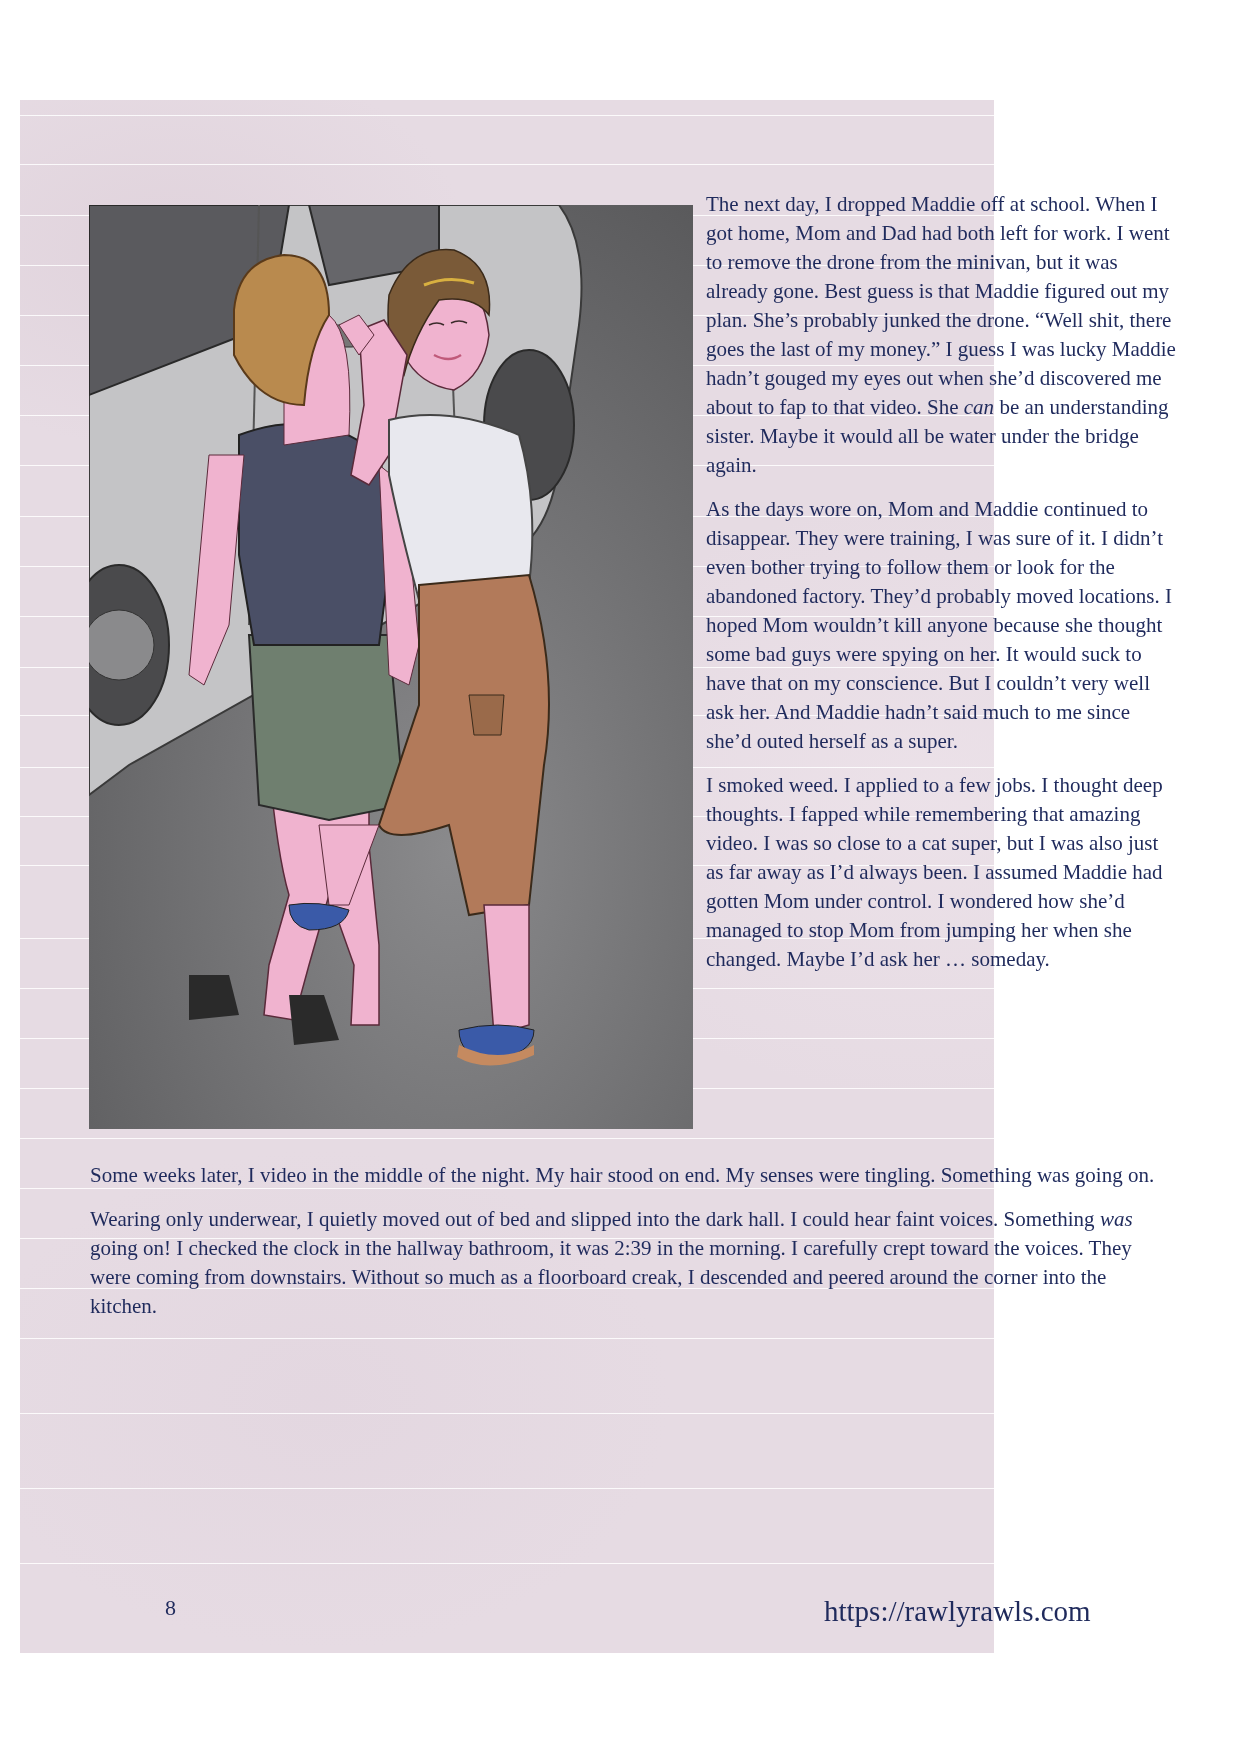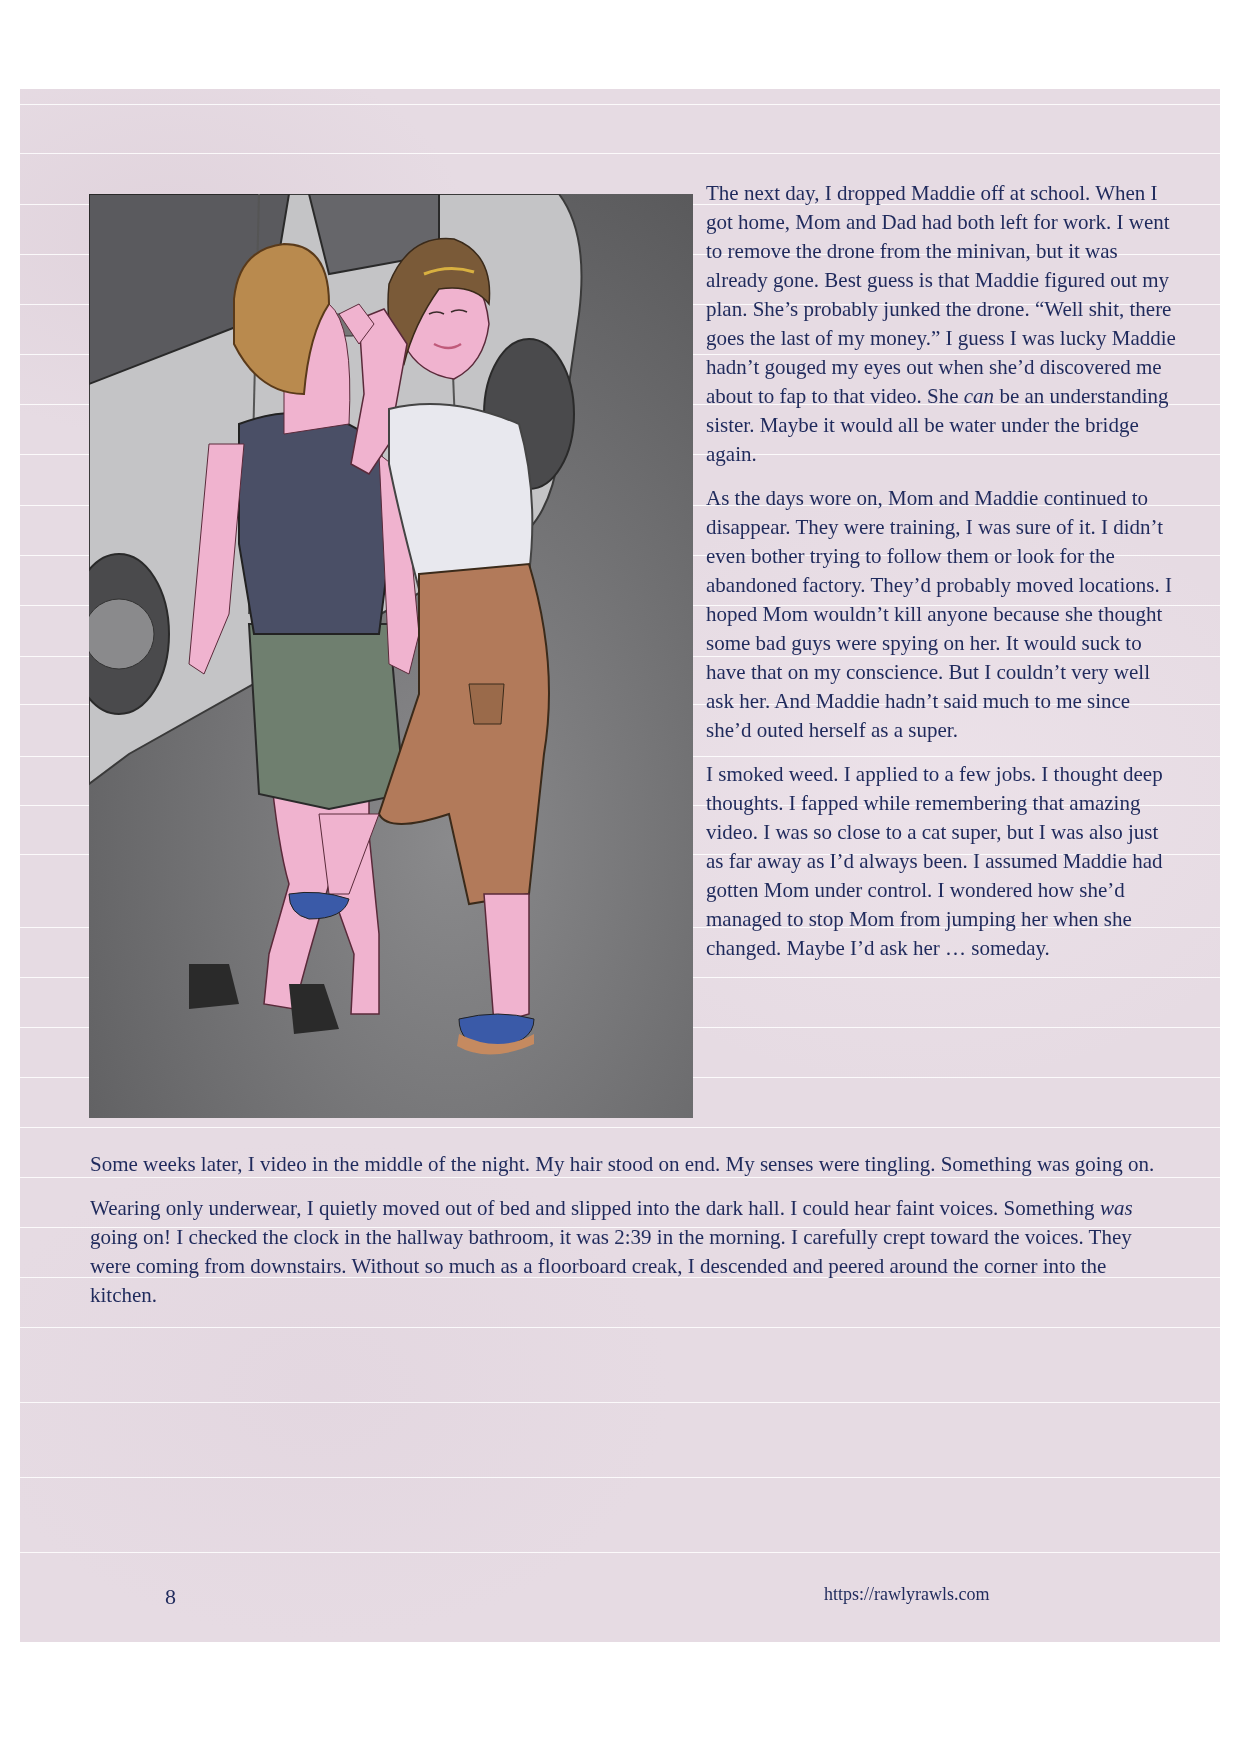--- a/index.html
+++ b/index.html
@@ -2,21 +2,21 @@
 <html><head>
 <meta charset="utf-8">
 <style>
   html, body { margin: 0; padding: 0; }
   body {
     width: 1241px; height: 1754px; background: #ffffff;
     position: relative; overflow: hidden;
     font-family: "Liberation Serif", "DejaVu Serif", serif;
   }
   .page {
-    position: absolute; left: 20px; top: 89px; width: 1200px; height: 1553px;
+    position: absolute; left: 20px; top: 100px; width: 974px; height: 1553px;
     background: #e6dbe3;
     background-image:
       radial-gradient(ellipse 300px 200px at 150px 150px, rgba(220,205,215,0.6), transparent),
       radial-gradient(ellipse 400px 300px at 900px 700px, rgba(238,228,235,0.7), transparent),
       radial-gradient(ellipse 350px 250px at 300px 1300px, rgba(225,212,222,0.6), transparent);
   }
   .rule {
     position: absolute; left: 0; width: 1200px; height: 1px; background: rgba(255,255,255,0.85);
   }
   .illustration {
@@ -24,21 +24,21 @@
     overflow: hidden; background: #6e6e70;
   }
   .illustration svg { display: block; }
   .text {
     position: absolute; color: #1f2a5c; font-size: 21px; line-height: 29px;
   }
   .text p { margin: 0 0 15px 0; }
   .col-right { left: 686px; top: 90px; width: 470px; }
   .col-full { left: 70px; top: 1061px; width: 1080px; }
   .footer-page { position: absolute; left: 145px; top: 1495px; font-size: 22px; color: #1f2a5c; }
-  .footer-url { position: absolute; left: 804px; top: 1495px; font-size: 18px; color: #1f2a5c; }
+  .footer-url { position: absolute; left: 804px; top: 1495px; font-size: 29px; color: #1f2a5c; }
   em { font-style: italic; }
 </style>
 </head>
 <body>
 
 <div class="page">
 
   <div class="rule" style="top:15px"></div>
   <div class="rule" style="top:64px"></div>
   <div class="rule" style="top:115px"></div>

